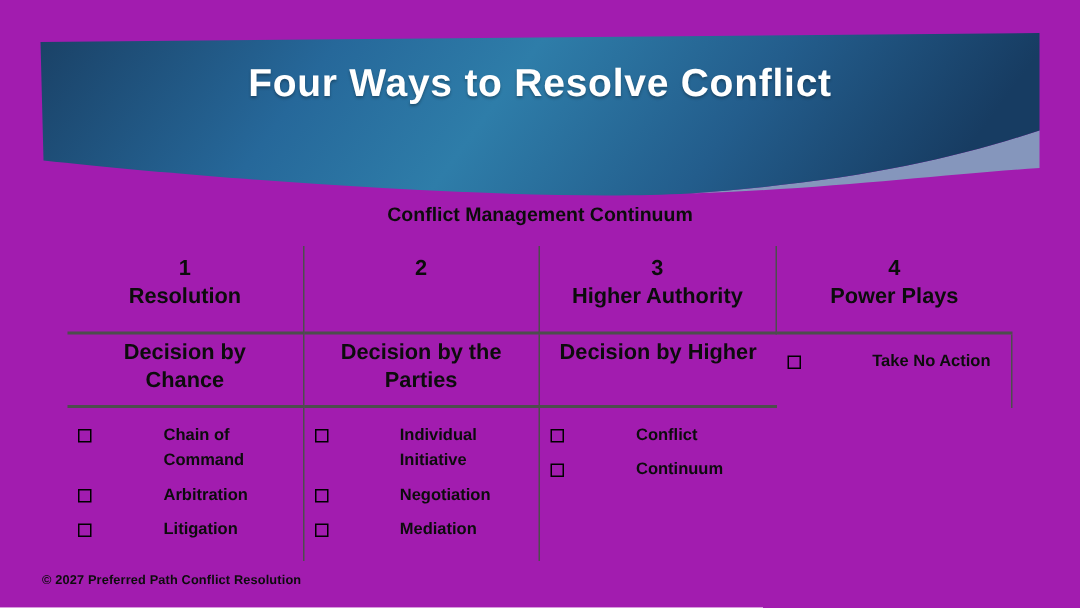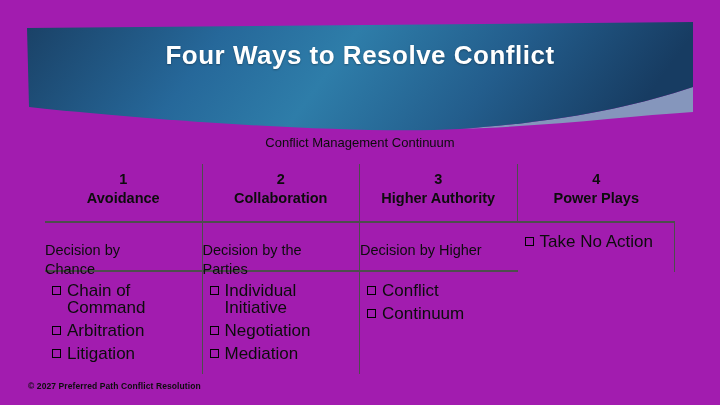--- a/index.html
+++ b/index.html
@@ -8,33 +8,33 @@
     font-family:"Liberation Sans",sans-serif;color:var(--text,#0c0c0c);
   }
   .banner-svg{position:absolute;left:0;top:0;}
   .slide-title{
     position:absolute;left:0;right:0;top:40px;text-align:center;
     font-size:26px;font-weight:bold;color:var(--title-color,#ffffff);
     letter-spacing:0.5px;text-shadow:0 1px 2px rgba(0,0,0,0.3);
   }
   .subtitle{
     position:absolute;left:0;right:0;top:135px;text-align:center;
-    font-size:13px;font-weight:normal;
+    font-size:13px;font-weight:bold;
   }
   .table-grid{
     position:absolute;left:45px;top:164px;width:630px;
     display:grid;grid-template-columns:repeat(4,1fr);grid-template-rows:59px 49px 102px;
   }
   .cell{border-right:1px solid var(--line,#4d4d4d);box-sizing:border-box;}
   .cell.last{border-right:none;}
   .cell.hline{border-bottom:2px solid var(--line,#4d4d4d);}
   .cell.header{padding-top:6px;text-align:center;font-size:14.5px;font-weight:bold;line-height:19px;}
-  .cell.decision{padding-top:18px;font-size:14.5px;font-weight:normal;line-height:18.5px;}
+  .cell.decision{padding-top:3px;text-align:center;font-size:14.5px;font-weight:bold;line-height:18.5px;}
   .cell.items{padding:10px 2px 0 7px;}
-  .item{display:flex;margin-bottom:6px;font-size:17px;font-weight:normal;line-height:17px;}
+  .item{display:flex;margin-bottom:6px;font-size:11px;font-weight:bold;line-height:17px;gap:42px;}
   .sq{width:7px;height:7px;border:1.5px solid #000;margin:4px 6px 0 0;flex:none;}
   .footer{
     position:absolute;left:28px;top:381px;font-size:8.5px;font-weight:bold;letter-spacing:0.1px;
   }
 </style>
 </head>
 <body>
 
 <div class="slide" style="--line: #4d4d4d; --text: #0c0c0c; --title-color: #ffffff;">
 
@@ -52,25 +52,24 @@
     <path id="bannerPath" fill="url(#bannerGrad)" d="M27,28 L693,22 L693,87 C635,106 570,121 460,129 C350,135 138,119 29,107 Z"></path>
   </svg>
 
   <div class="slide-title">Four Ways to Resolve Conflict</div>
 
   <div class="subtitle">Conflict Management Continuum</div>
 
   <div class="table-grid" id="table-grid">
       <div class="cell header hline">
         <div class="">1</div>
-        <div class="">Avoidance</div>
+        <div class="">Resolution</div>
       </div>
       <div class="cell header hline">
         <div class="">2</div>
-        <div class="">Collaboration</div>
       </div>
       <div class="cell header hline">
         <div class="">3</div>
         <div class="">Higher Authority</div>
       </div>
       <div class="cell header hline last">
         <div class="">4</div>
         <div class="">Power Plays</div>
       </div>
       <div class="cell decision hline">Decision by<br>Chance</div>

